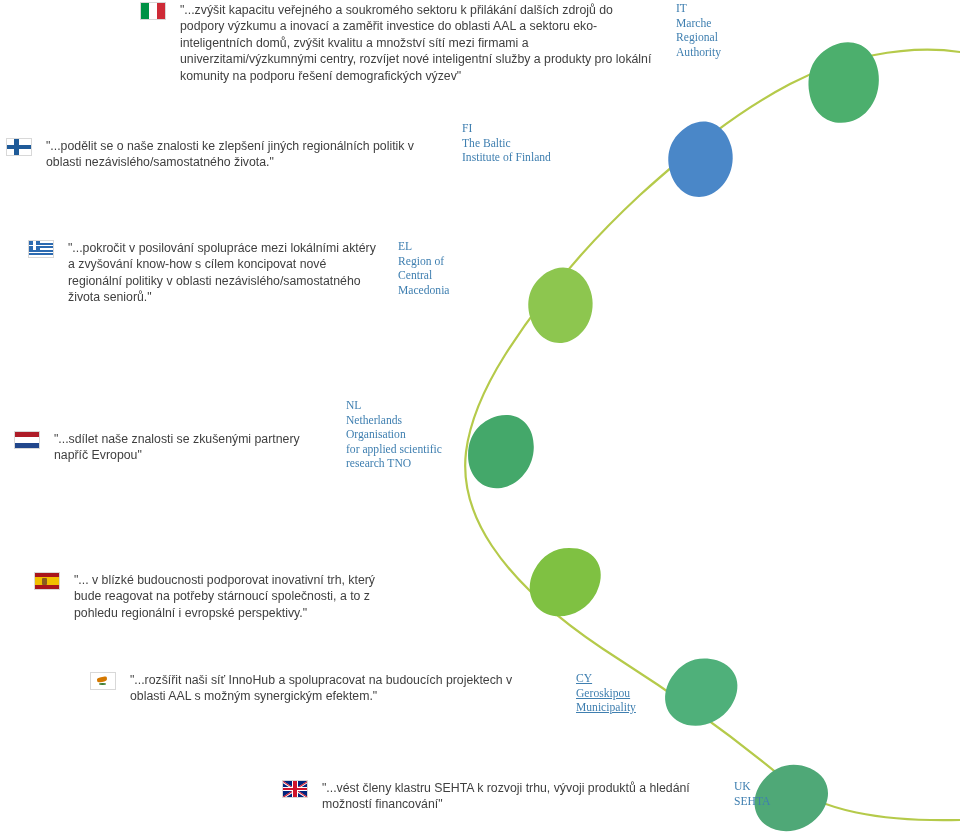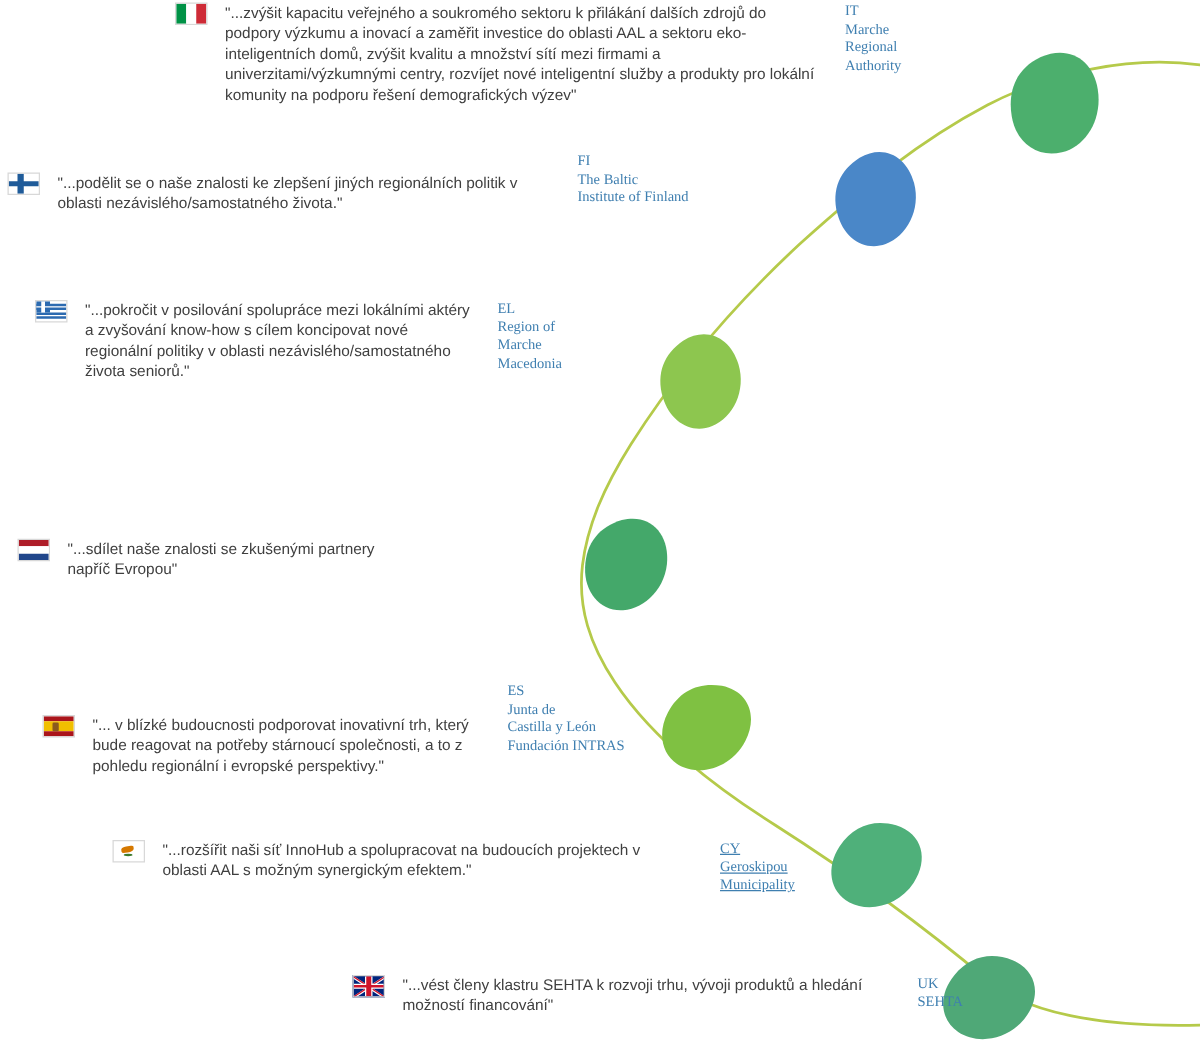--- a/index.html
+++ b/index.html
@@ -253,45 +253,46 @@
       <span class="stripe" style="top:33.33%"></span>
       <span class="stripe" style="top:55.55%"></span>
       <span class="stripe" style="top:77.77%"></span>
       <span class="canton"></span>
       <span class="cross-h"></span>
       <span class="cross-v"></span>
     </div>
     <div class="quote" style="width:310px;">"...pokročit v posilování spolupráce mezi lokálními aktéry a zvyšování know-how s cílem koncipovat nové regionální politiky v oblasti nezávislého/samostatného života seniorů."</div>
     <div class="org" style="margin-left:20px;">EL
 Region of
-Marche
+Central
 Macedonia</div>
   </div>
 
   <div class="entry" style="left:14px; top:431px; width:560px;">
     <div class="flag flag-nl">
       <i></i>
         <i></i>
         <i></i>
     </div>
     <div class="quote" style="width:270px;">"...sdílet naše znalosti se zkušenými partnery napříč Evropou"</div>
+    <div class="org" style="margin-left:22px; margin-top:-32px;">NL
+Netherlands
+Organisation
+for applied scientific
+research TNO</div>
   </div>
 
   <div class="entry" style="left:34px; top:572px; width:600px;">
     <div class="flag flag-es">
       <i></i>
         <i></i>
         <i></i>
       <span class="crest"></span>
     </div>
     <div class="quote" style="width:310px;">"... v blízké budoucnosti podporovat inovativní trh, který bude reagovat na potřeby stárnoucí společnosti, a to z pohledu regionální i evropské perspektivy."</div>
-    <div class="org" style="margin-left:22px; margin-top:-26px;">ES
-Junta de
-Castilla y León
-Fundación INTRAS</div>
   </div>
 
   <div class="entry" style="left:90px; top:672px; width:640px;">
     <div class="flag flag-cy">
       <span class="isle"></span>
         <span class="olive"></span>
     </div>
     <div class="quote" style="width:420px;">"...rozšířit naši síť InnoHub a spolupracovat na budoucích projektech v oblasti AAL s možným synergickým efektem."</div>
     <div class="org" style="margin-left:26px;text-decoration:underline;">CY
 Geroskipou

